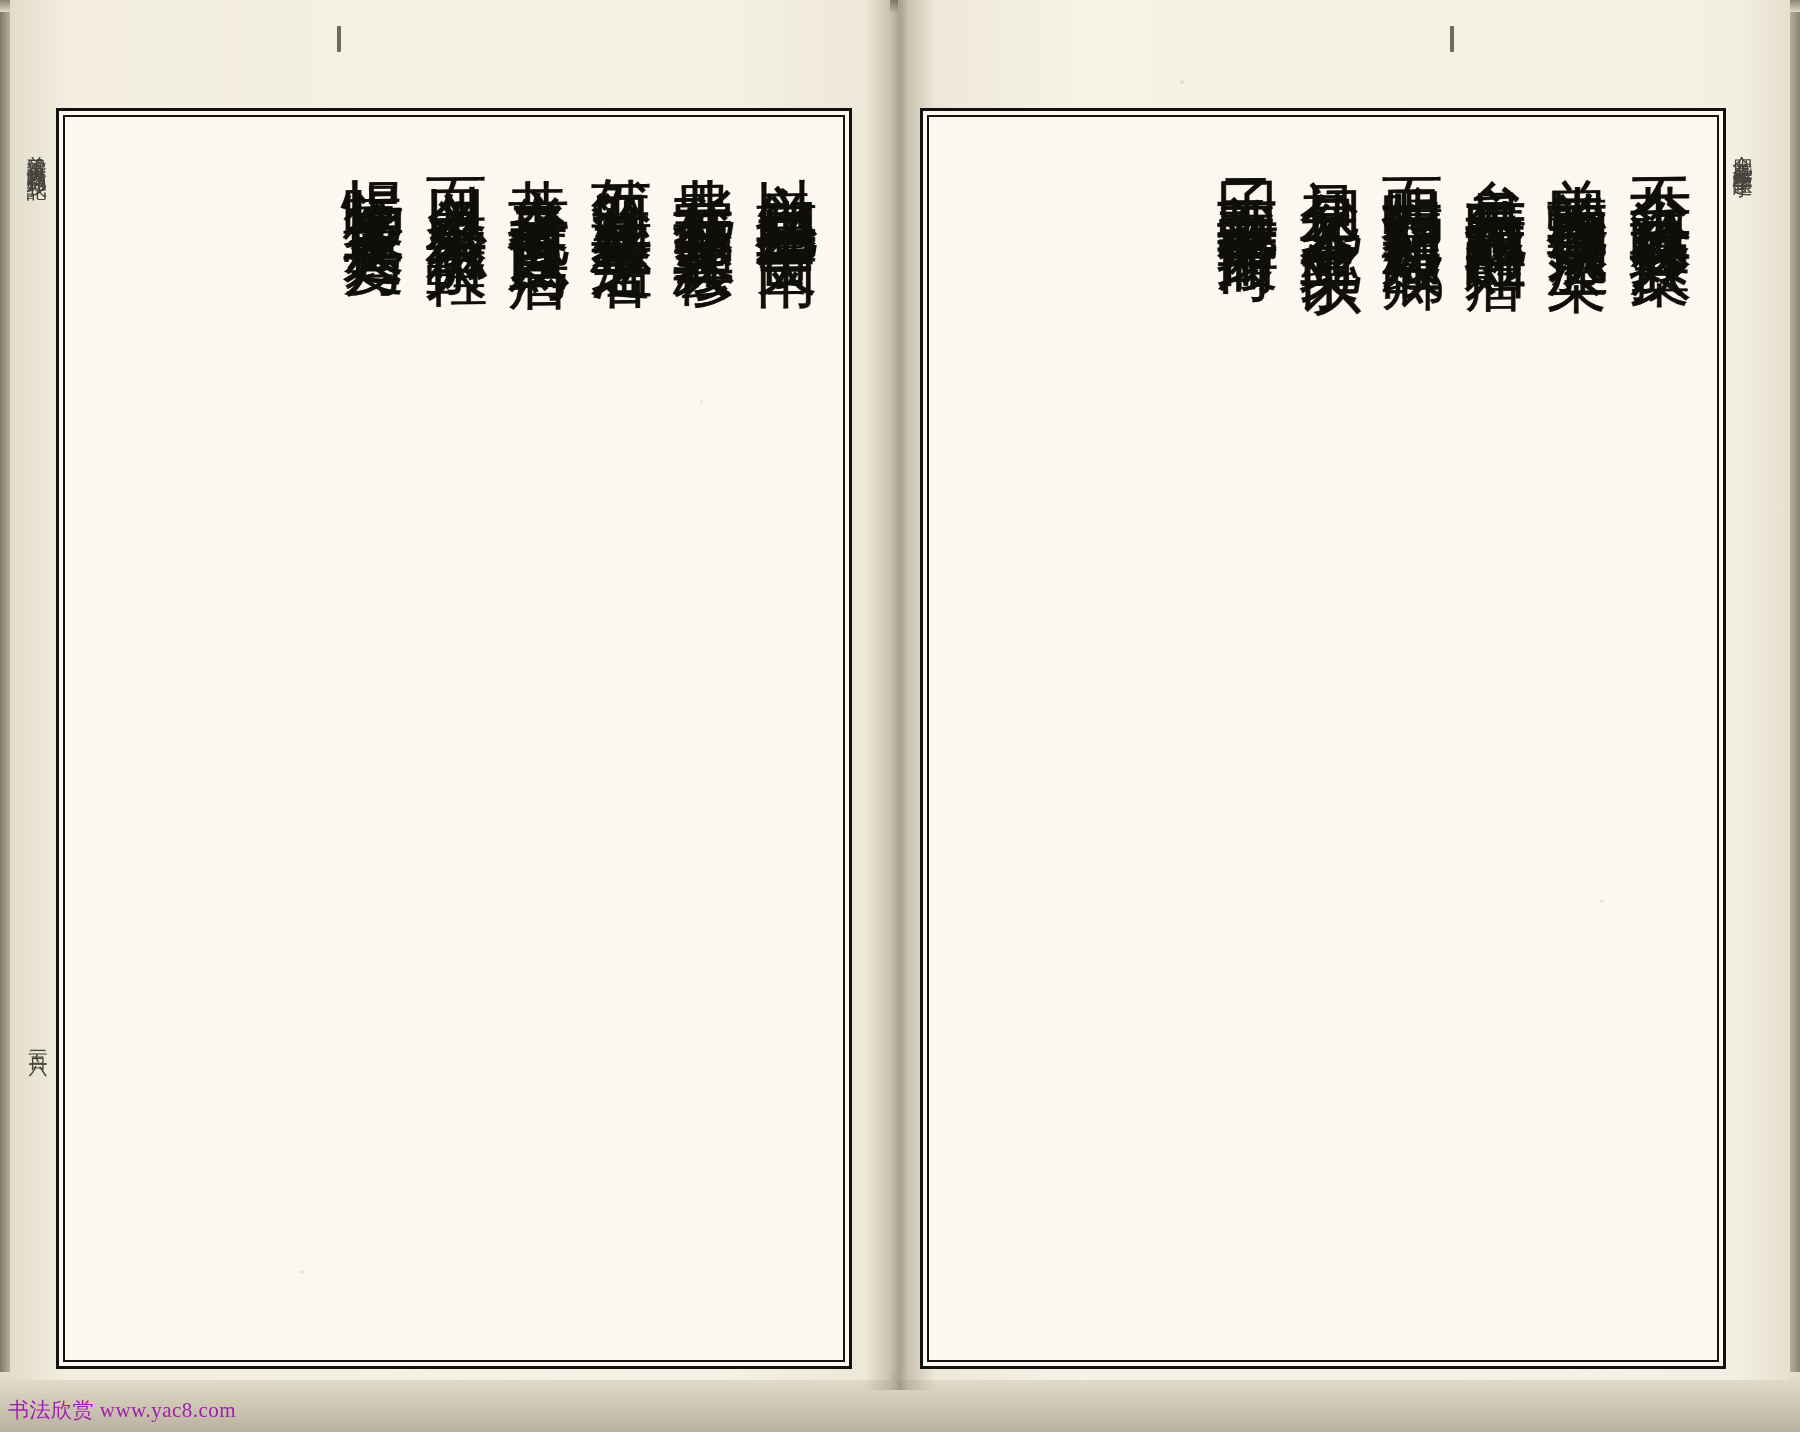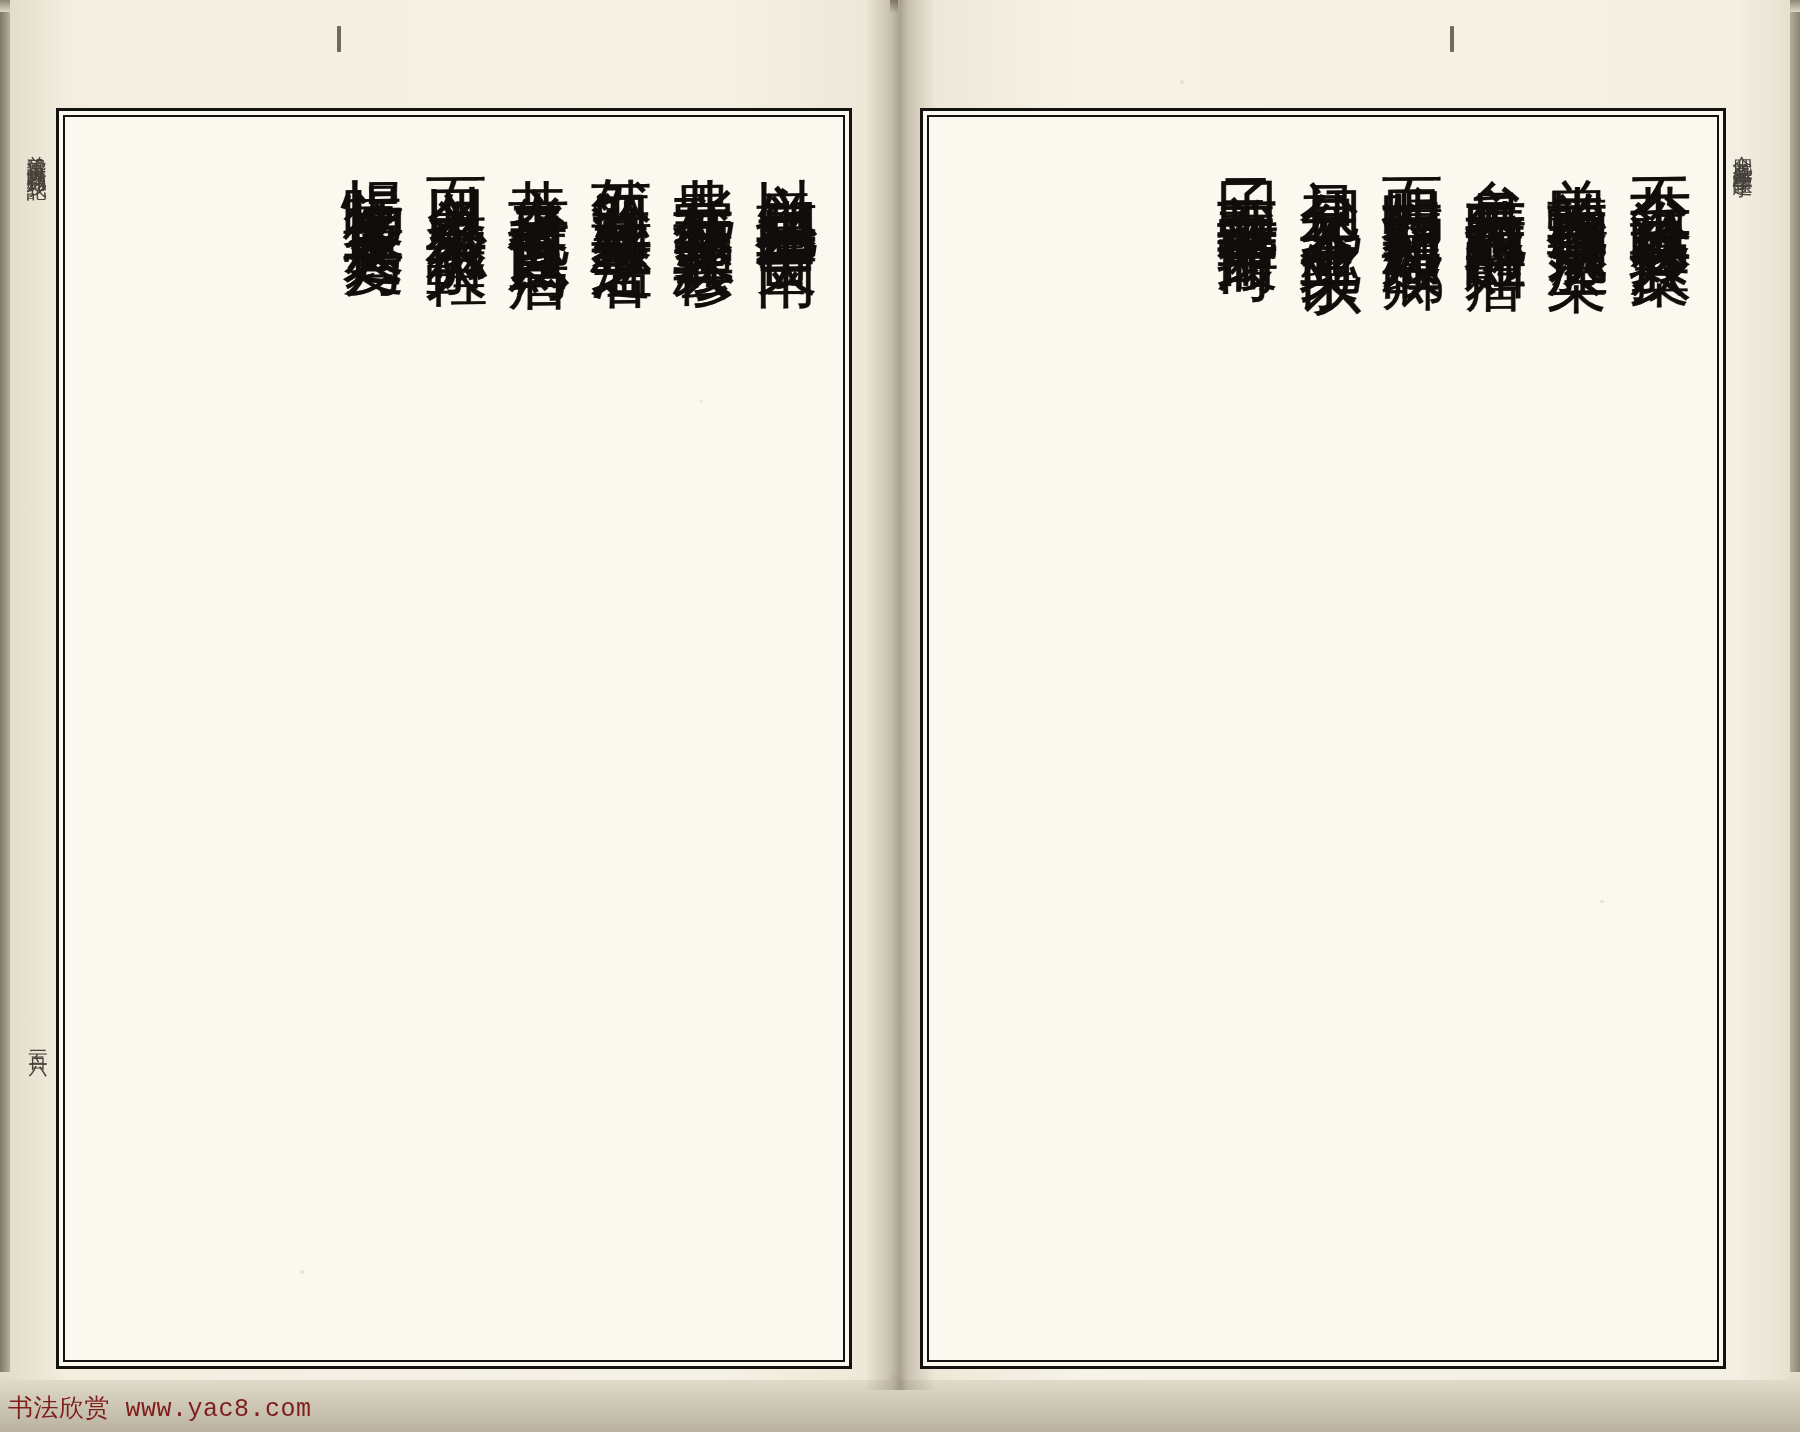--- a/index.html
+++ b/index.html
@@ -124,23 +124,23 @@
   }
   .margin-note.left-title  { left: 16px;  top: 140px; height: 290px; }
   .margin-note.left-page   { left: 18px;  top: 1035px; height: 180px; font-size: 19px; }
   .margin-note.right-title { left: 1722px; top: 140px; height: 320px; }
 
   
   #watermark {
     position: absolute;
     left: 8px;
     bottom: 8px;
-    font-family: Liberation Mono, monospace;
-    font-size: 25px;
-    color: #7f1d1d;
+    font-family: Liberation Serif, serif;
+    font-size: 21px;
+    color: #a21caf;
     letter-spacing: 0.5px;
     white-space: nowrap;
   }
 
   
   .speck {
     position: absolute;
     background: rgba(150,138,110,0.18);
     border-radius: 50%;
     pointer-events: none;

